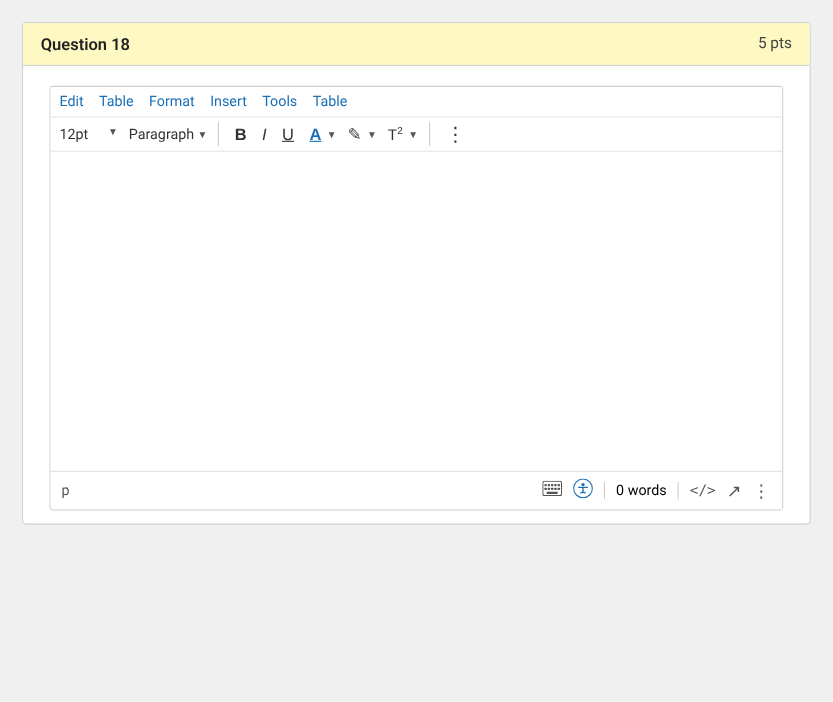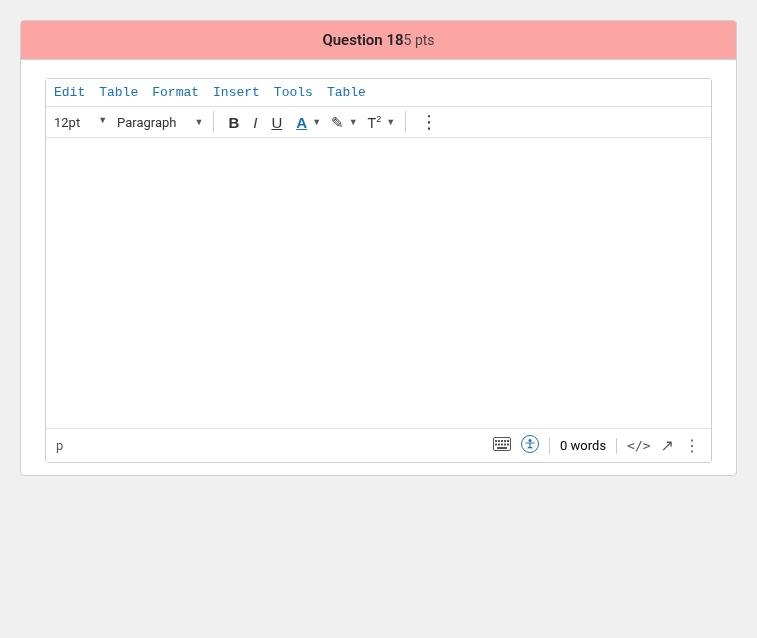--- a/index.html
+++ b/index.html
@@ -13,25 +13,25 @@
       min-height: 638px;
     }
     .card {
       background: #ffffff;
       border: 1px solid #d0d0d0;
       border-radius: 4px;
       width: 720px;
       overflow: hidden;
     }
     .card-header {
-      background: #fca5a5;
+      background: #fef9c3;
       border-bottom: 1px solid #d0d0d0;
       padding: 10px 16px;
       display: flex;
-      justify-content: center;
+      justify-content: space-between;
       align-items: center;
     }
     .card-header-title {
       font-size: 15px;
       font-weight: 600;
       color: #222;
     }
     .card-header-pts {
       font-size: 14px;
       color: #444;
@@ -56,21 +56,20 @@
       padding: 4px 8px;
       border-bottom: 1px solid #e0e0e0;
       background: #fff;
     }
     .menu-item {
       font-size: 13px;
       color: #1a6fb5;
       cursor: pointer;
       user-select: none;
       padding: 2px 0;
-      font-family: Liberation Mono, monospace;
     }
     .editor-toolbar {
       display: flex;
       align-items: center;
       padding: 4px 8px;
       border-bottom: 1px solid #e0e0e0;
       background: #fff;
       gap: 6px;
     }
     .toolbar-font-size {
@@ -78,21 +77,21 @@
       color: #333;
       display: flex;
       gap: 18px;
       cursor: pointer;
     }
     .toolbar-paragraph {
       font-size: 13px;
       color: #333;
       display: flex;
       align-items: center;
-      gap: 18px;
+      gap: 3px;
       cursor: pointer;
       margin-left: 4px;
     }
     .toolbar-divider {
       width: 1px;
       height: 22px;
       background: #ccc;
       margin: 0 4px;
     }
     .toolbar-btn {

